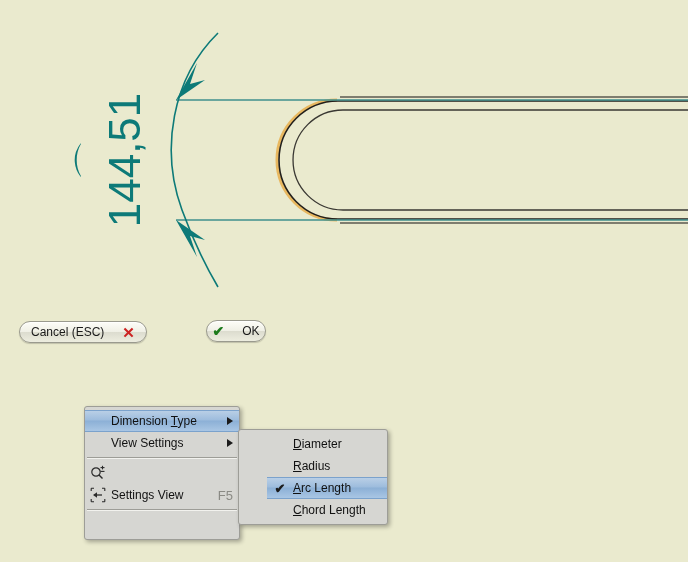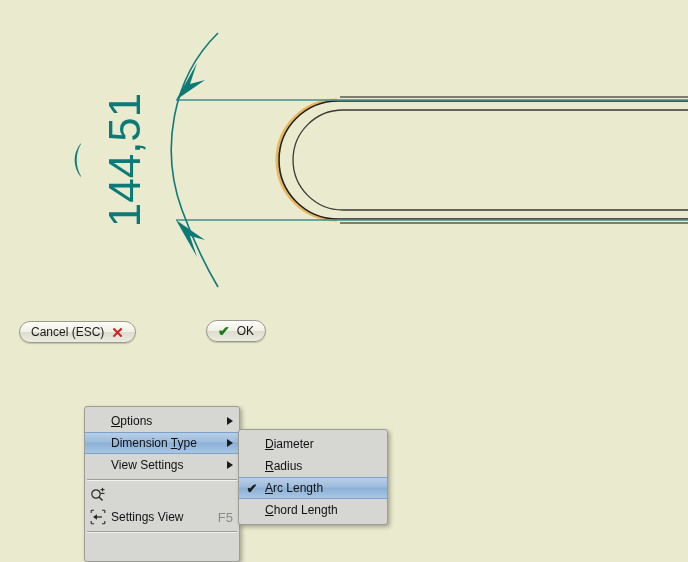--- a/index.html
+++ b/index.html
@@ -20,21 +20,21 @@
     left: 0; top: 0;
     width: 688px; height: 562px;
   }
 
   
   .cmd-btn {
     position: absolute;
     display: inline-flex;
     align-items: center;
     justify-content: center;
-    gap: 7px;
+    gap: 18px;
     height: 22px;
     padding: 0 11px;
     border: 1px solid #9a9a8e;
     border-radius: 11px;
     background: linear-gradient(to bottom, #fdfdf8 0%, #f0f0e6 48%, #dcdccf 52%, #ededdf 100%);
     box-shadow: 0 1px 1px rgba(0,0,0,0.18), inset 0 1px 0 rgba(255,255,255,0.85);
     font-size: 12px;
     color: #1a1a1a;
     cursor: default;
     white-space: nowrap;
@@ -120,21 +120,21 @@
     border-top: 4px solid transparent;
     border-bottom: 4px solid transparent;
     border-left: 6px solid #1b1b1b;
   }
   .menu-sep {
     height: 1px;
     margin: 3px 2px;
     background: #9d9d97;
     border-bottom: 1px solid #f2f2ee;
   }
-  .sub-item { padding-left: 0; }
+  .sub-item { padding-left: 0; margin-left: 28px; }
 </style>
 </head>
 <body>
 
 <svg id="canvas-layer" viewBox="0 0 688 562" width="688" height="562">
 
   <g>
 
     <path d="M 337 100 A 60 60 0 0 0 337 220" fill="none" stroke="#e8b860" stroke-width="3"></path>
 
@@ -170,25 +170,20 @@
   <span class="btn-label">Cancel (ESC)</span>
   <span class="glyph-x">✕</span>
 </div>
 
 <div class="cmd-btn" id="btn-ok">
   <span class="glyph-check">✔</span>
   <span class="btn-label">OK</span>
 </div>
 
 <div class="menu" id="menu-main">
-    <div class="menu-item">
-      <span class="mi-icon"></span>
-      <span class="mi-label"><u>O</u>ptions</span>
-      <span class="mi-arrow"></span>
-    </div>
     <div class="menu-item sel">
       <span class="mi-icon"></span>
       <span class="mi-label">Dimension <u>T</u>ype</span>
       <span class="mi-arrow"></span>
     </div>
     <div class="menu-item">
       <span class="mi-icon"></span>
       <span class="mi-label">View Settings</span>
       <span class="mi-arrow"></span>
     </div>

